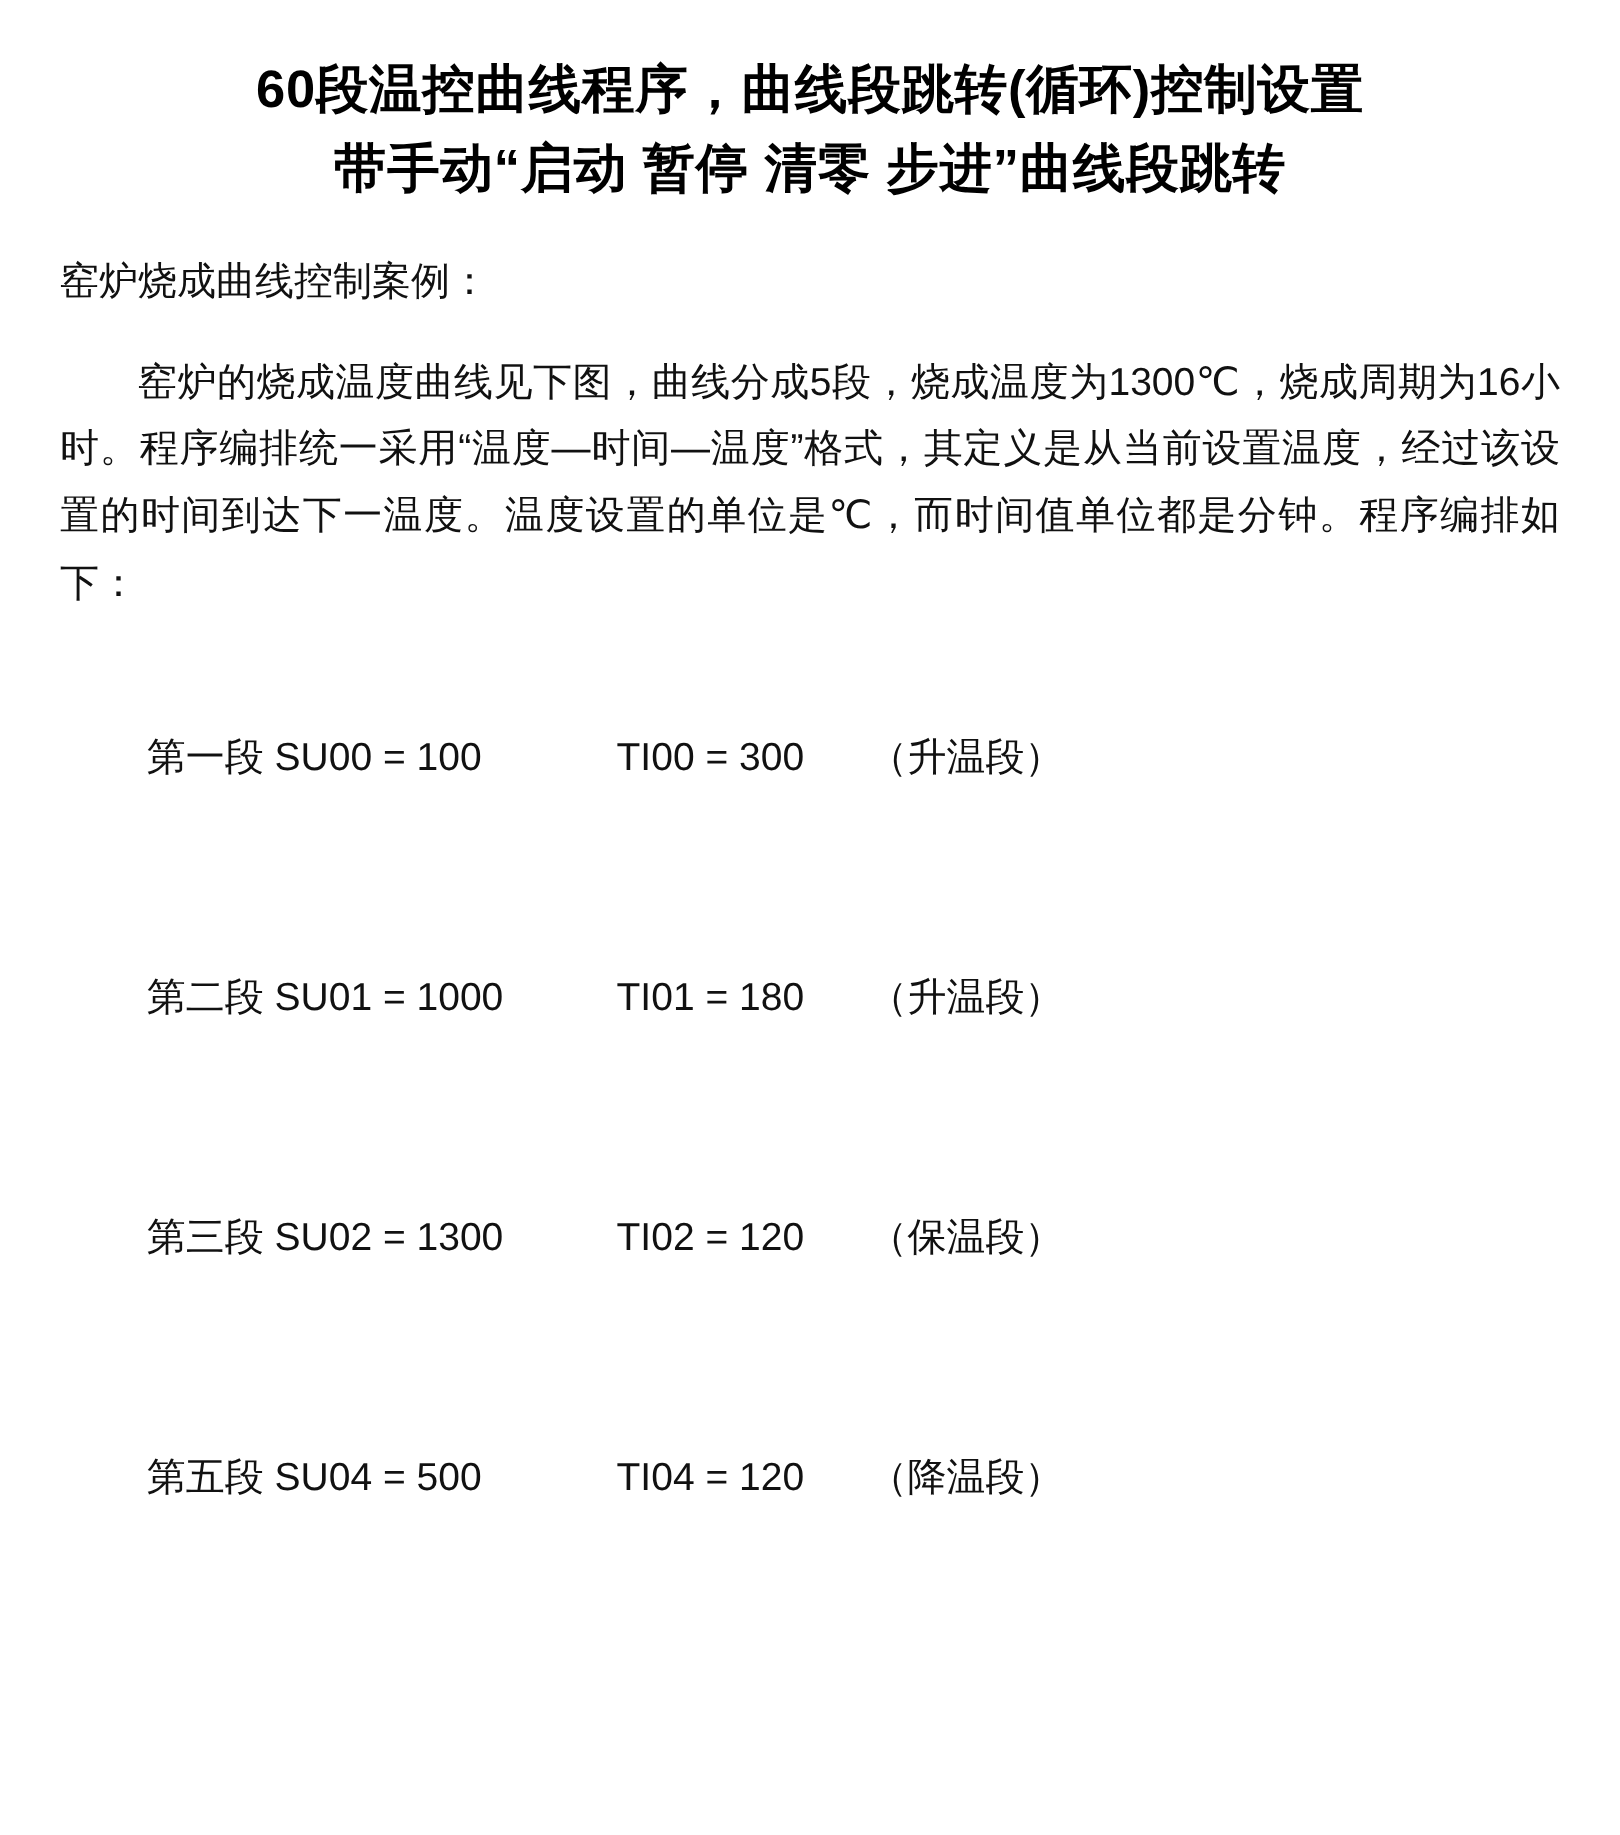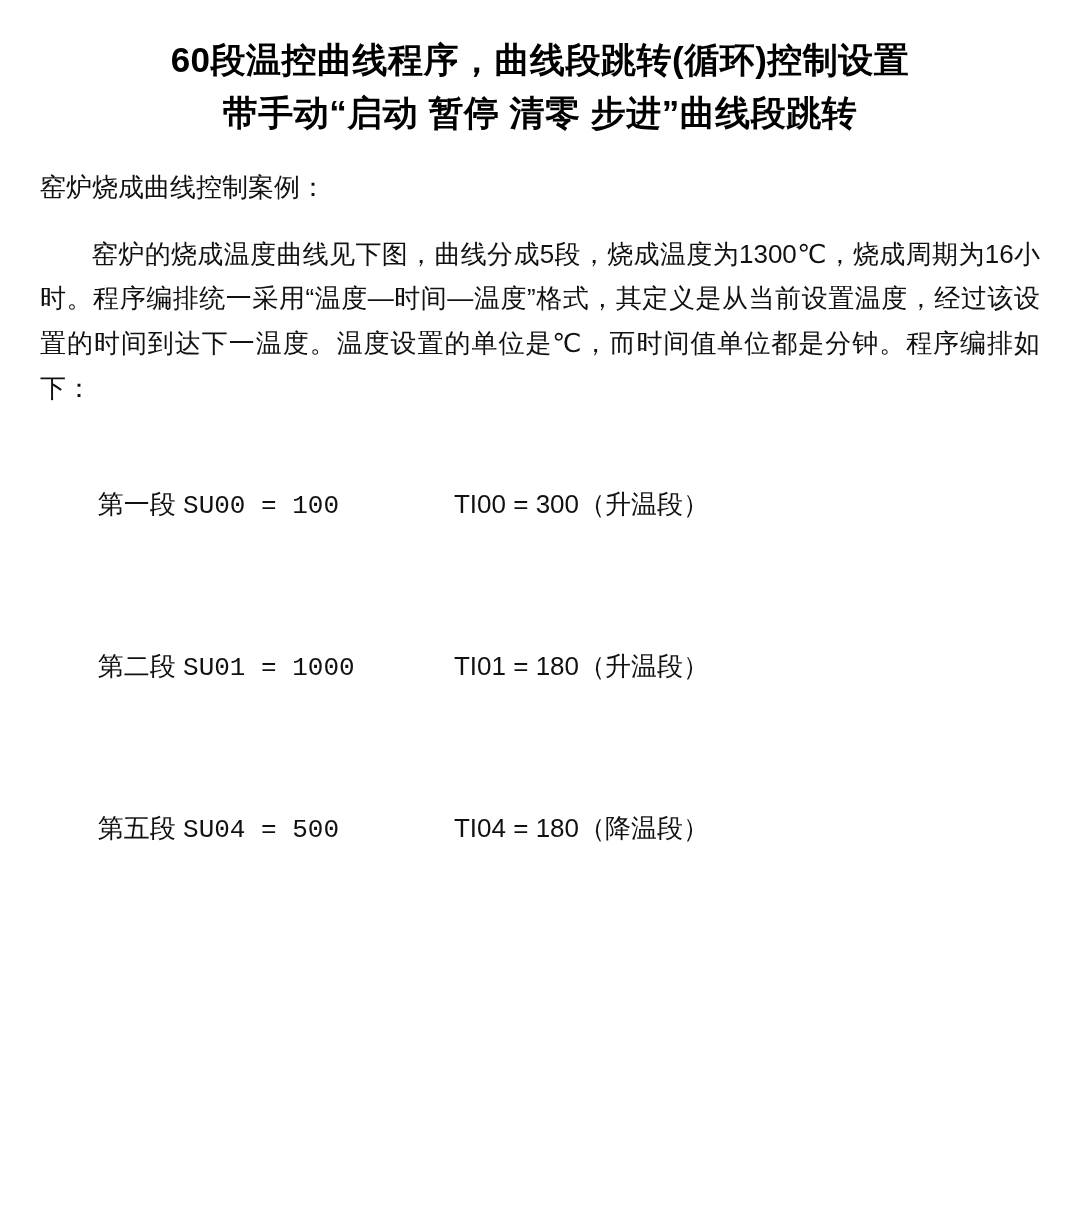--- a/index.html
+++ b/index.html
@@ -49,22 +49,22 @@
   }
   .seg-list {
     margin-top: 14px;
   }
   .seg-row {
     font-size: 26px;
     line-height: 2.05;
     white-space: pre;
   }
   .seg-row .lbl { display: inline-block; }
-  .seg-row .su { display: inline-block; min-width: 228px; font-family: Liberation Mono, monospace; }
-  .seg-row .ti { display: inline-block; min-width: 168px; text-align: right; }
+  .seg-row .su { display: inline-block; min-width: 228px; }
+  .seg-row .ti { display: inline-block; min-width: 168px; }
   .seg-row .note { display: inline-block; }
 </style>
 </head>
 <body>
 
 <div class="page">
 
   <div class="title-block">
     <div class="title-line">60段温控曲线程序，曲线段跳转(循环)控制设置</div>
     <div class="title-line">带手动“启动 暂停 清零 步进”曲线段跳转</div>
@@ -75,21 +75,24 @@
     <div class="para-body">窑炉的烧成温度曲线见下图，曲线分成5段，烧成温度为1300℃，烧成周期为16小时。程序编排统一采用“温度—时间—温度”格式，其定义是从当前设置温度，经过该设置的时间到达下一温度。温度设置的单位是℃，而时间值单位都是分钟。程序编排如下：</div>
 
     <div class="seg-list">
       <div class="seg-row">
         <span class="lbl">第一段</span><span> </span><span class="su">SU00 = 100</span><span class="ti">TI00 = 300</span><span class="note">（升温段）</span>
       </div>
       <div class="seg-row">
         <span class="lbl">第二段</span><span> </span><span class="su">SU01 = 1000</span><span class="ti">TI01 = 180</span><span class="note">（升温段）</span>
       </div>
       <div class="seg-row">
-        <span class="lbl">第五段</span><span> </span><span class="su">SU04 = 500</span><span class="ti">TI04 = 180</span><span class="note">（降温段）</span>
+        <span class="lbl">第三段</span><span> </span><span class="su">SU02 = 1300</span><span class="ti">TI02 = 120</span><span class="note">（保温段）</span>
+      </div>
+      <div class="seg-row">
+        <span class="lbl">第五段</span><span> </span><span class="su">SU04 = 500</span><span class="ti">TI04 = 120</span><span class="note">（降温段）</span>
       </div>
       <div class="seg-row">
         
       </div>
     </div>
   </div>
 
 </div>
 
 </body></html>

